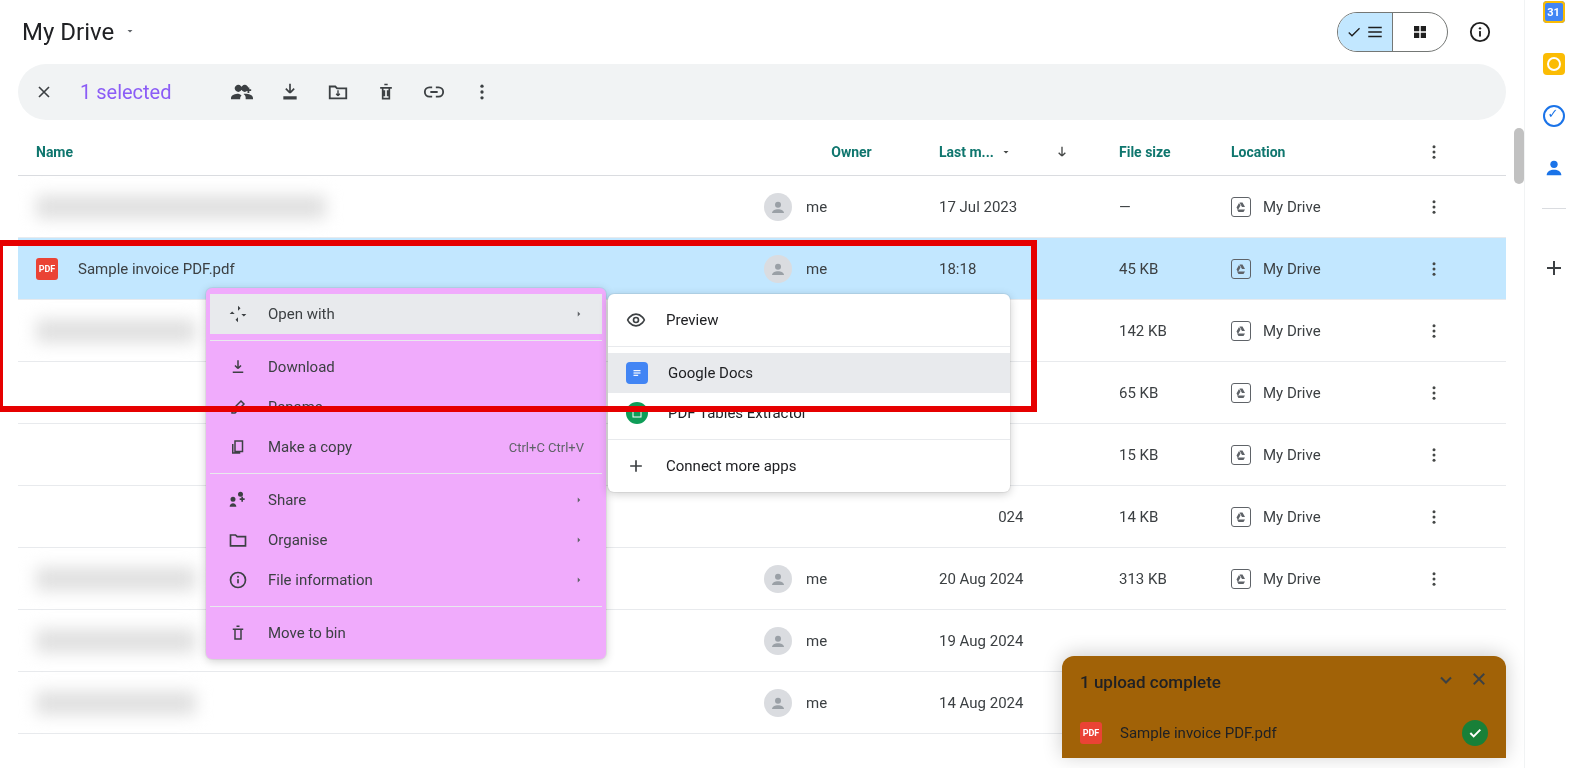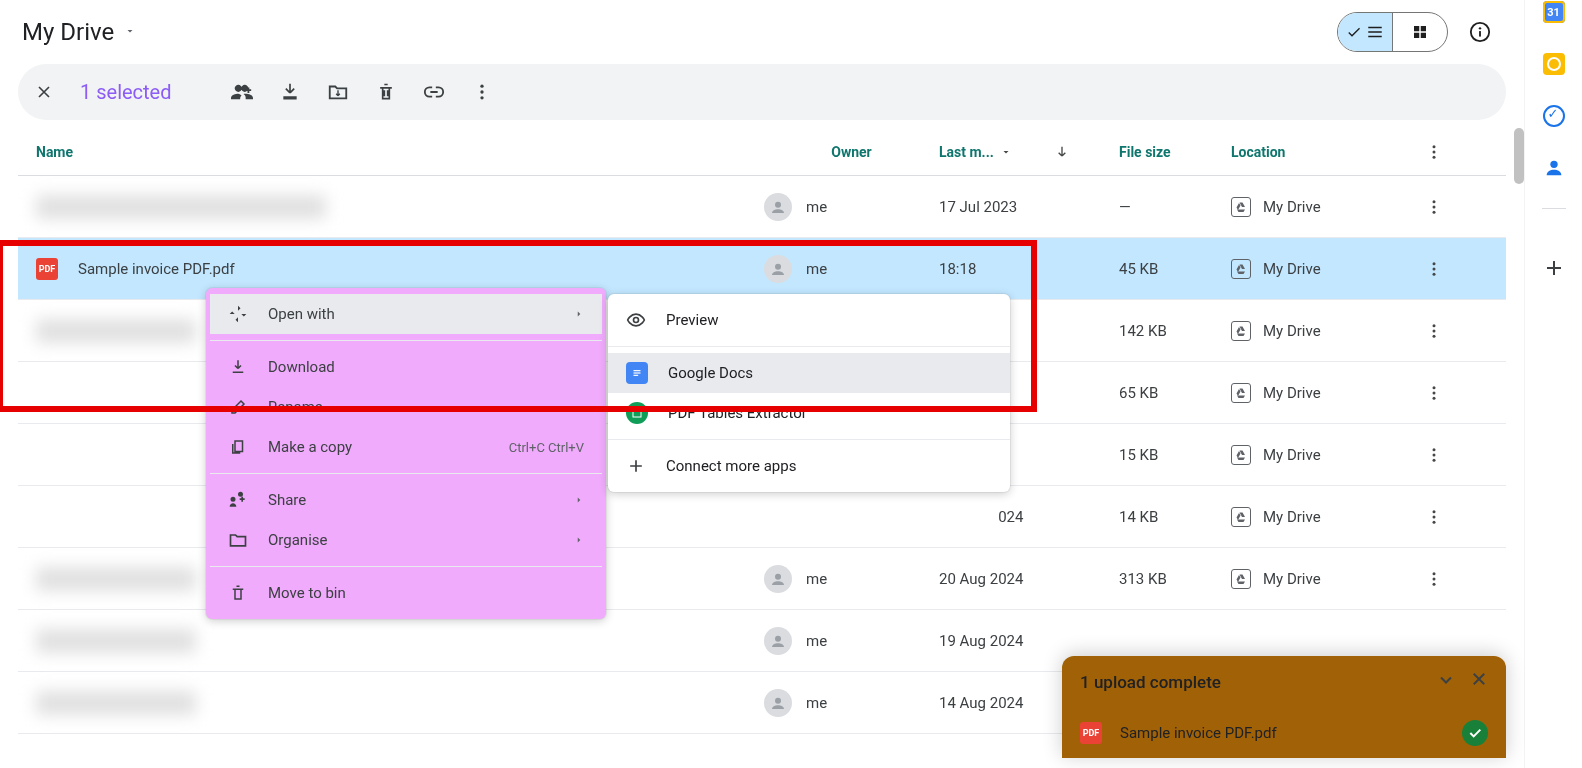--- a/index.html
+++ b/index.html
@@ -606,20 +606,33 @@
         <span class="ctx-icon">
           <svg width="20" height="20" viewBox="0 0 24 24">
               <path stroke="#3c4043" stroke-width="2" fill="none" d="M3 6h6l2 2h10v11H3z"></path>
             </svg>
         </span>
         <span>Organise</span>
         <span class="submenu-arrow"><svg width="10" height="10" viewBox="0 0 24 24">
               <path fill="#5f6368" d="M9 6l6 6-6 6z"></path>
             </svg></span>
       </div>
+      <div class="ctx-item">
+        <span class="ctx-icon">
+          <svg width="20" height="20" viewBox="0 0 24 24">
+              <circle cx="12" cy="12" r="9" stroke="#3c4043" stroke-width="2" fill="none"></circle>
+              <circle cx="12" cy="8" r="1.2" fill="#3c4043"></circle>
+              <rect x="11" y="11" width="2" height="5" fill="#3c4043"></rect>
+            </svg>
+        </span>
+        <span>File information</span>
+        <span class="submenu-arrow"><svg width="10" height="10" viewBox="0 0 24 24">
+              <path fill="#5f6368" d="M9 6l6 6-6 6z"></path>
+            </svg></span>
+      </div>
       <div class="ctx-hr"></div>
       <div class="ctx-item">
         <span class="ctx-icon">
           <svg width="18" height="18" viewBox="0 0 24 24">
               <path stroke="#3c4043" stroke-width="2" fill="none" d="M5 7h14M10 3h4M8 7v13h8V7"></path>
             </svg>
         </span>
         <span>Move to bin</span>
       </div>
     </div>

